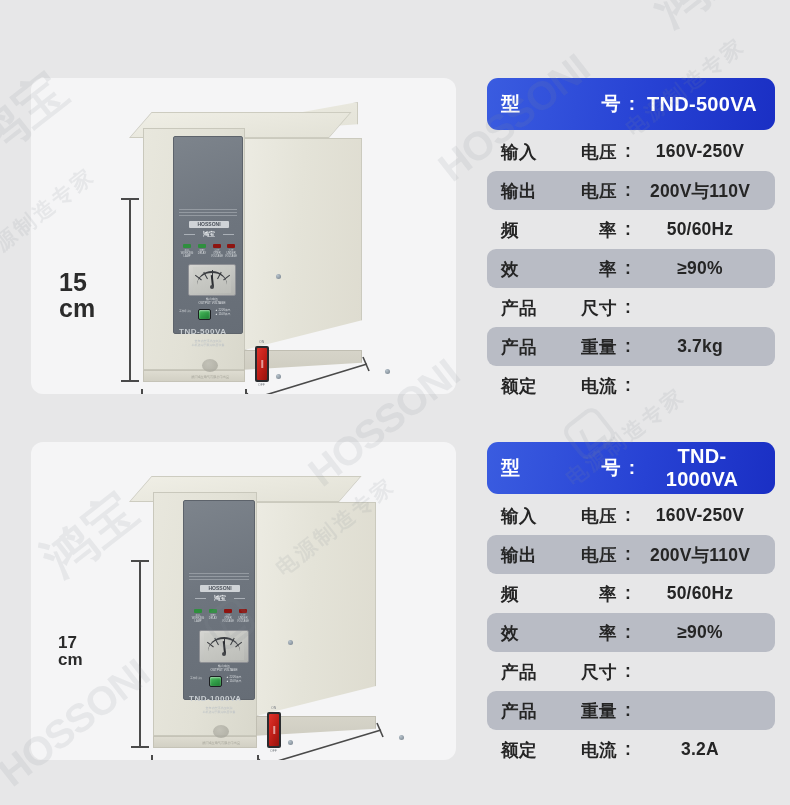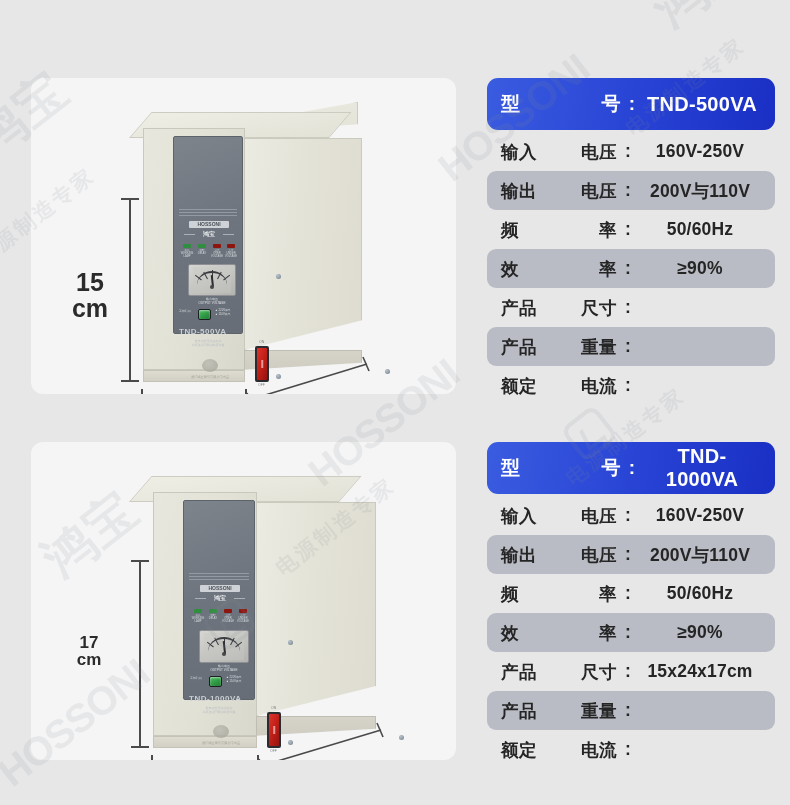--- a/index.html
+++ b/index.html
@@ -310,21 +310,20 @@
     z-index: 6;
   }
 
   
   .dim-line { position: absolute; background: #4a4a4a; z-index: 8; }
   .dim-cap  { position: absolute; background: #4a4a4a; z-index: 8; }
   .dim-label {
     position: absolute;
     color: #2b2b2b;
     font-weight: 700;
-    text-align: center;
     line-height: 1.02;
     z-index: 9;
     white-space: pre-line;
   }
   .dim-diag { position: absolute; z-index: 8; }
 
   
   .spec-table { position: absolute; left: 487px; width: 288px; z-index: 4; }
   #spec-1 { top: 78px; }
   #spec-2 { top: 442px; }
@@ -610,20 +609,21 @@
     </span>
     <span class="spec-colon">:</span>
   </div>
 
   <div class="spec-row shaded">
     <span class="spec-key">
       <span>产品</span>
       <span>重量</span>
     </span>
     <span class="spec-colon">:</span>
+    <span class="spec-val">3.7kg</span>
   </div>
 
   <div class="spec-row">
     <span class="spec-key">
       <span>额定</span>
       <span>电流</span>
     </span>
     <span class="spec-colon">:</span>
   </div>
 </div>
@@ -673,31 +673,31 @@
     <span class="spec-colon">:</span>
     <span class="spec-val">≥90%</span>
   </div>
 
   <div class="spec-row">
     <span class="spec-key">
       <span>产品</span>
       <span>尺寸</span>
     </span>
     <span class="spec-colon">:</span>
-    <span class="spec-val">15x24x17cm</span>
   </div>
 
   <div class="spec-row shaded">
     <span class="spec-key">
       <span>产品</span>
       <span>重量</span>
     </span>
     <span class="spec-colon">:</span>
   </div>
 
   <div class="spec-row">
     <span class="spec-key">
       <span>额定</span>
       <span>电流</span>
     </span>
     <span class="spec-colon">:</span>
+    <span class="spec-val">3.2A</span>
   </div>
 </div>
 
 </body></html>

